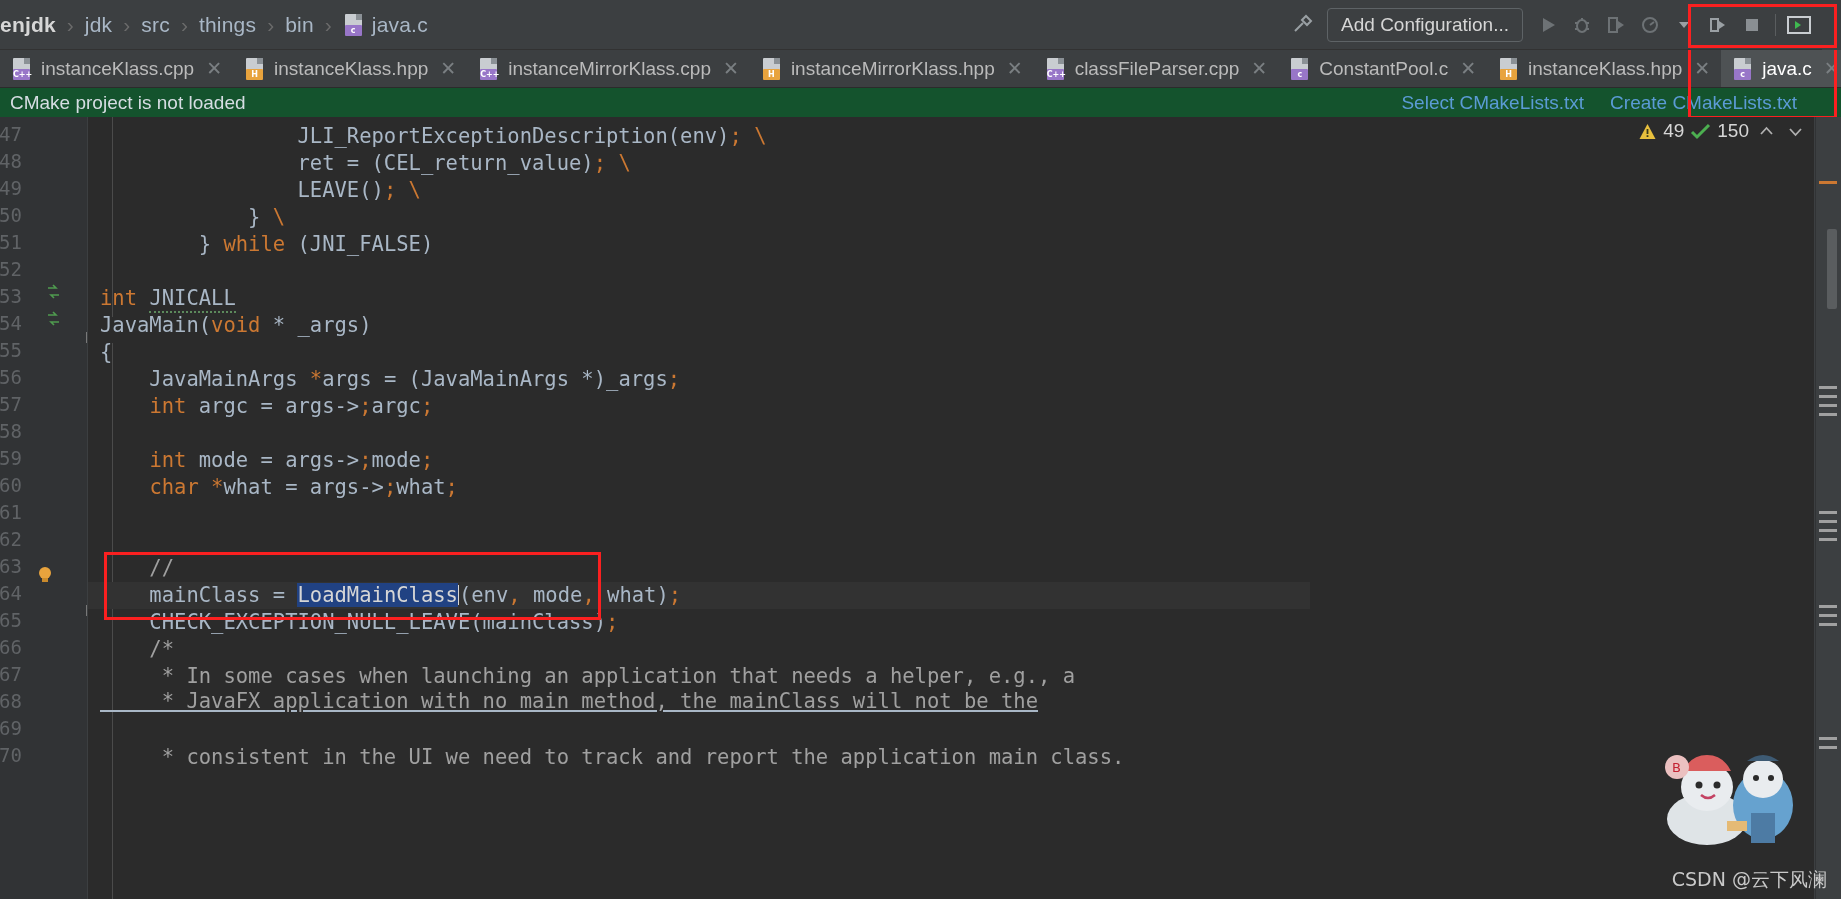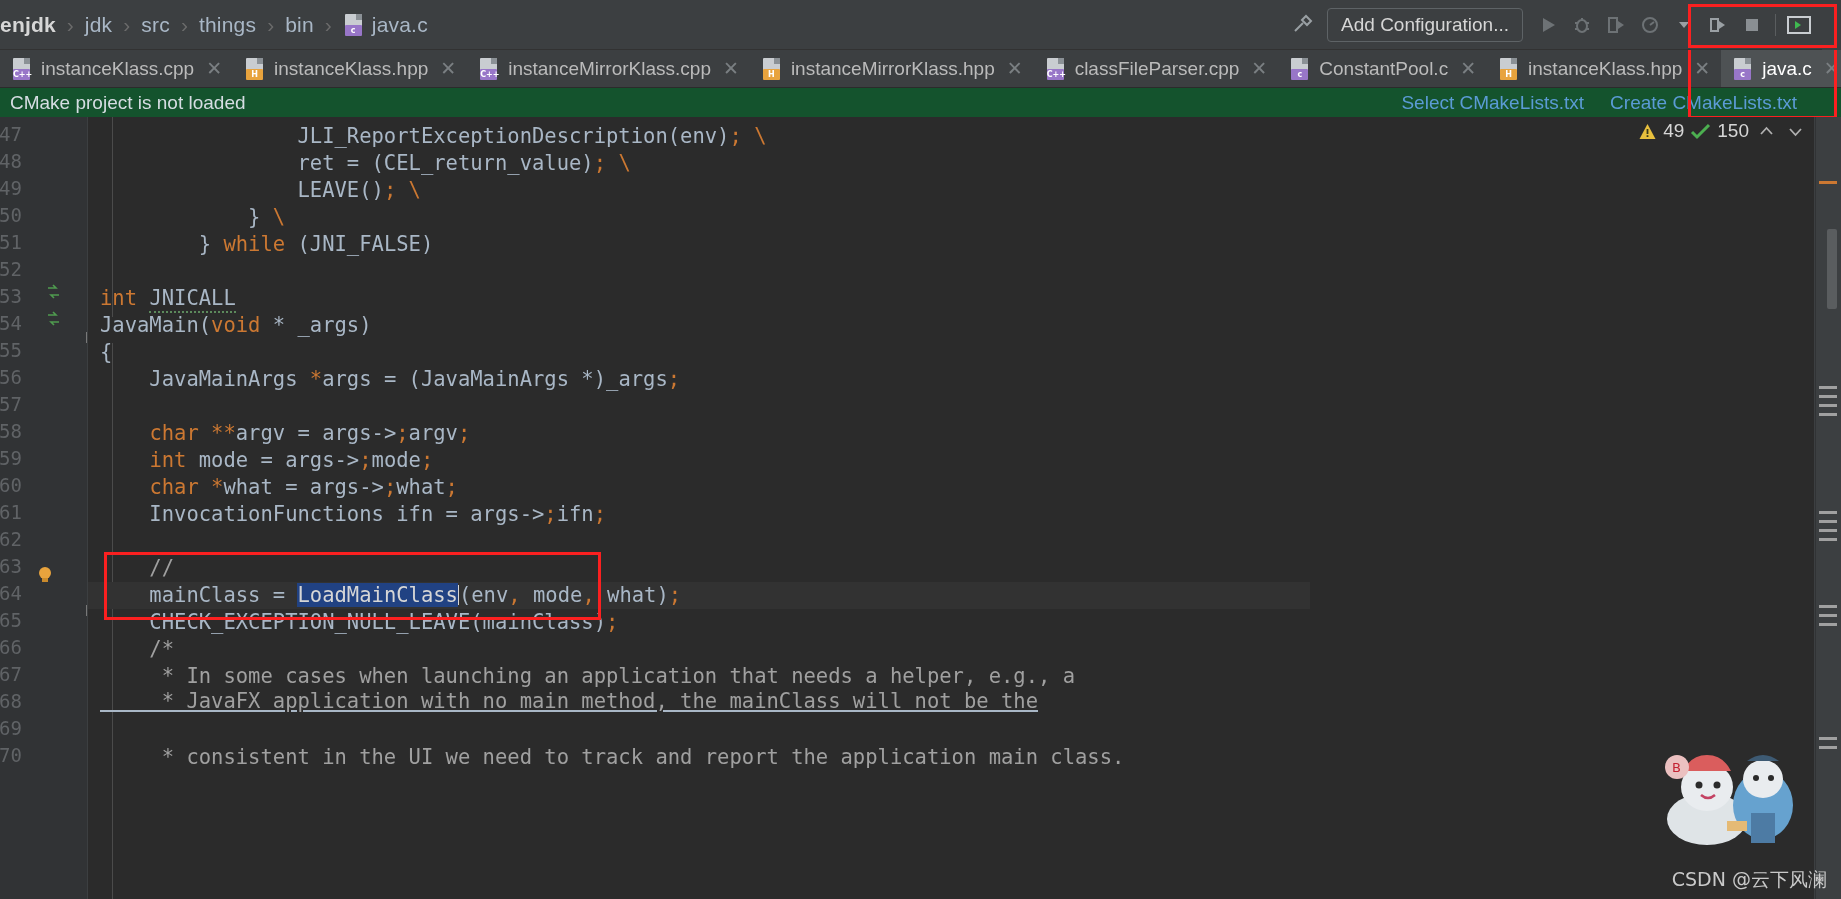--- a/index.html
+++ b/index.html
@@ -420,24 +420,23 @@
     <div class="codeline" style="top: 6px; padding-left: 12px;">                JLI_ReportExceptionDescription(env)<span class="pn">;</span> <span class="pn">\</span></div>
         <div class="codeline" style="top: 33px; padding-left: 12px;">                ret = (CEL_return_value)<span class="pn">;</span> <span class="pn">\</span></div>
         <div class="codeline" style="top: 60px; padding-left: 12px;">                LEAVE()<span class="pn">;</span> <span class="pn">\</span></div>
         <div class="codeline" style="top: 87px; padding-left: 12px;">            } <span class="pn">\</span></div>
         <div class="codeline" style="top: 114px; padding-left: 12px;">        } <span class="kw">while</span> (JNI_FALSE)</div>
         <div class="codeline" style="top: 141px; padding-left: 12px;">&nbsp;</div>
         <div class="codeline" style="top: 168px; padding-left: 12px;"><span class="kw">int</span> <span class="squig">JNICALL</span></div>
         <div class="codeline" style="top: 195px; padding-left: 12px;">JavaMain(<span class="kw">void</span> * _args)</div>
         <div class="codeline" style="top: 222px; padding-left: 12px;">{</div>
         <div class="codeline" style="top: 249px; padding-left: 12px;">    JavaMainArgs <span class="pn">*</span>args = (JavaMainArgs *)_args<span class="pn">;</span></div>
-        <div class="codeline" style="top: 303px; padding-left: 12px;">    <span class="kw">char</span> <span class="pn">*</span><span class="pn">*</span>argv = args-&gt;<span class="pn">;</span>argv<span class="pn">;</span></div>
+        <div class="codeline" style="top: 276px; padding-left: 12px;">    <span class="kw">int</span> argc = args-&gt;<span class="pn">;</span>argc<span class="pn">;</span></div>
         <div class="codeline" style="top: 330px; padding-left: 12px;">    <span class="kw">int</span> mode = args-&gt;<span class="pn">;</span>mode<span class="pn">;</span></div>
         <div class="codeline" style="top: 357px; padding-left: 12px;">    <span class="kw">char</span> <span class="pn">*</span>what = args-&gt;<span class="pn">;</span>what<span class="pn">;</span></div>
-        <div class="codeline" style="top: 384px; padding-left: 12px;">    InvocationFunctions ifn = args-&gt;<span class="pn">;</span>ifn<span class="pn">;</span></div>
         <div class="codeline" style="top: 411px; padding-left: 12px;">&nbsp;</div>
         <div class="codeline" style="top: 438px; padding-left: 12px;"><span class="cm">    //</span></div>
         <div class="codeline cur" style="top: 465px; padding-left: 12px;">    mainClass = <span class="sel">LoadMainClass</span><span class="caret"></span>(env<span class="pn">,</span> mode<span class="pn">,</span> what)<span class="pn">;</span></div>
         <div class="codeline" style="top: 492px; padding-left: 12px;">    CHECK_EXCEPTION_NULL_LEAVE(mainClass)<span class="pn">;</span></div>
         <div class="codeline" style="top: 519px; padding-left: 12px;"><span class="cm">    /*</span></div>
         <div class="codeline" style="top: 546px; padding-left: 12px;"><span class="cm">     * In some cases when launching an application that needs a helper, e.g., a</span></div>
         <div class="codeline" style="top: 571px; padding-left: 12px; text-decoration: underline;"><span class="cm">     * JavaFX application with no main method, the mainClass will not be the</span></div>
         <div class="codeline" style="top: 627px; padding-left: 12px;"><span class="cm">     * consistent in the UI we need to track and report the application main class.</span></div>
       </div>
   </div>

